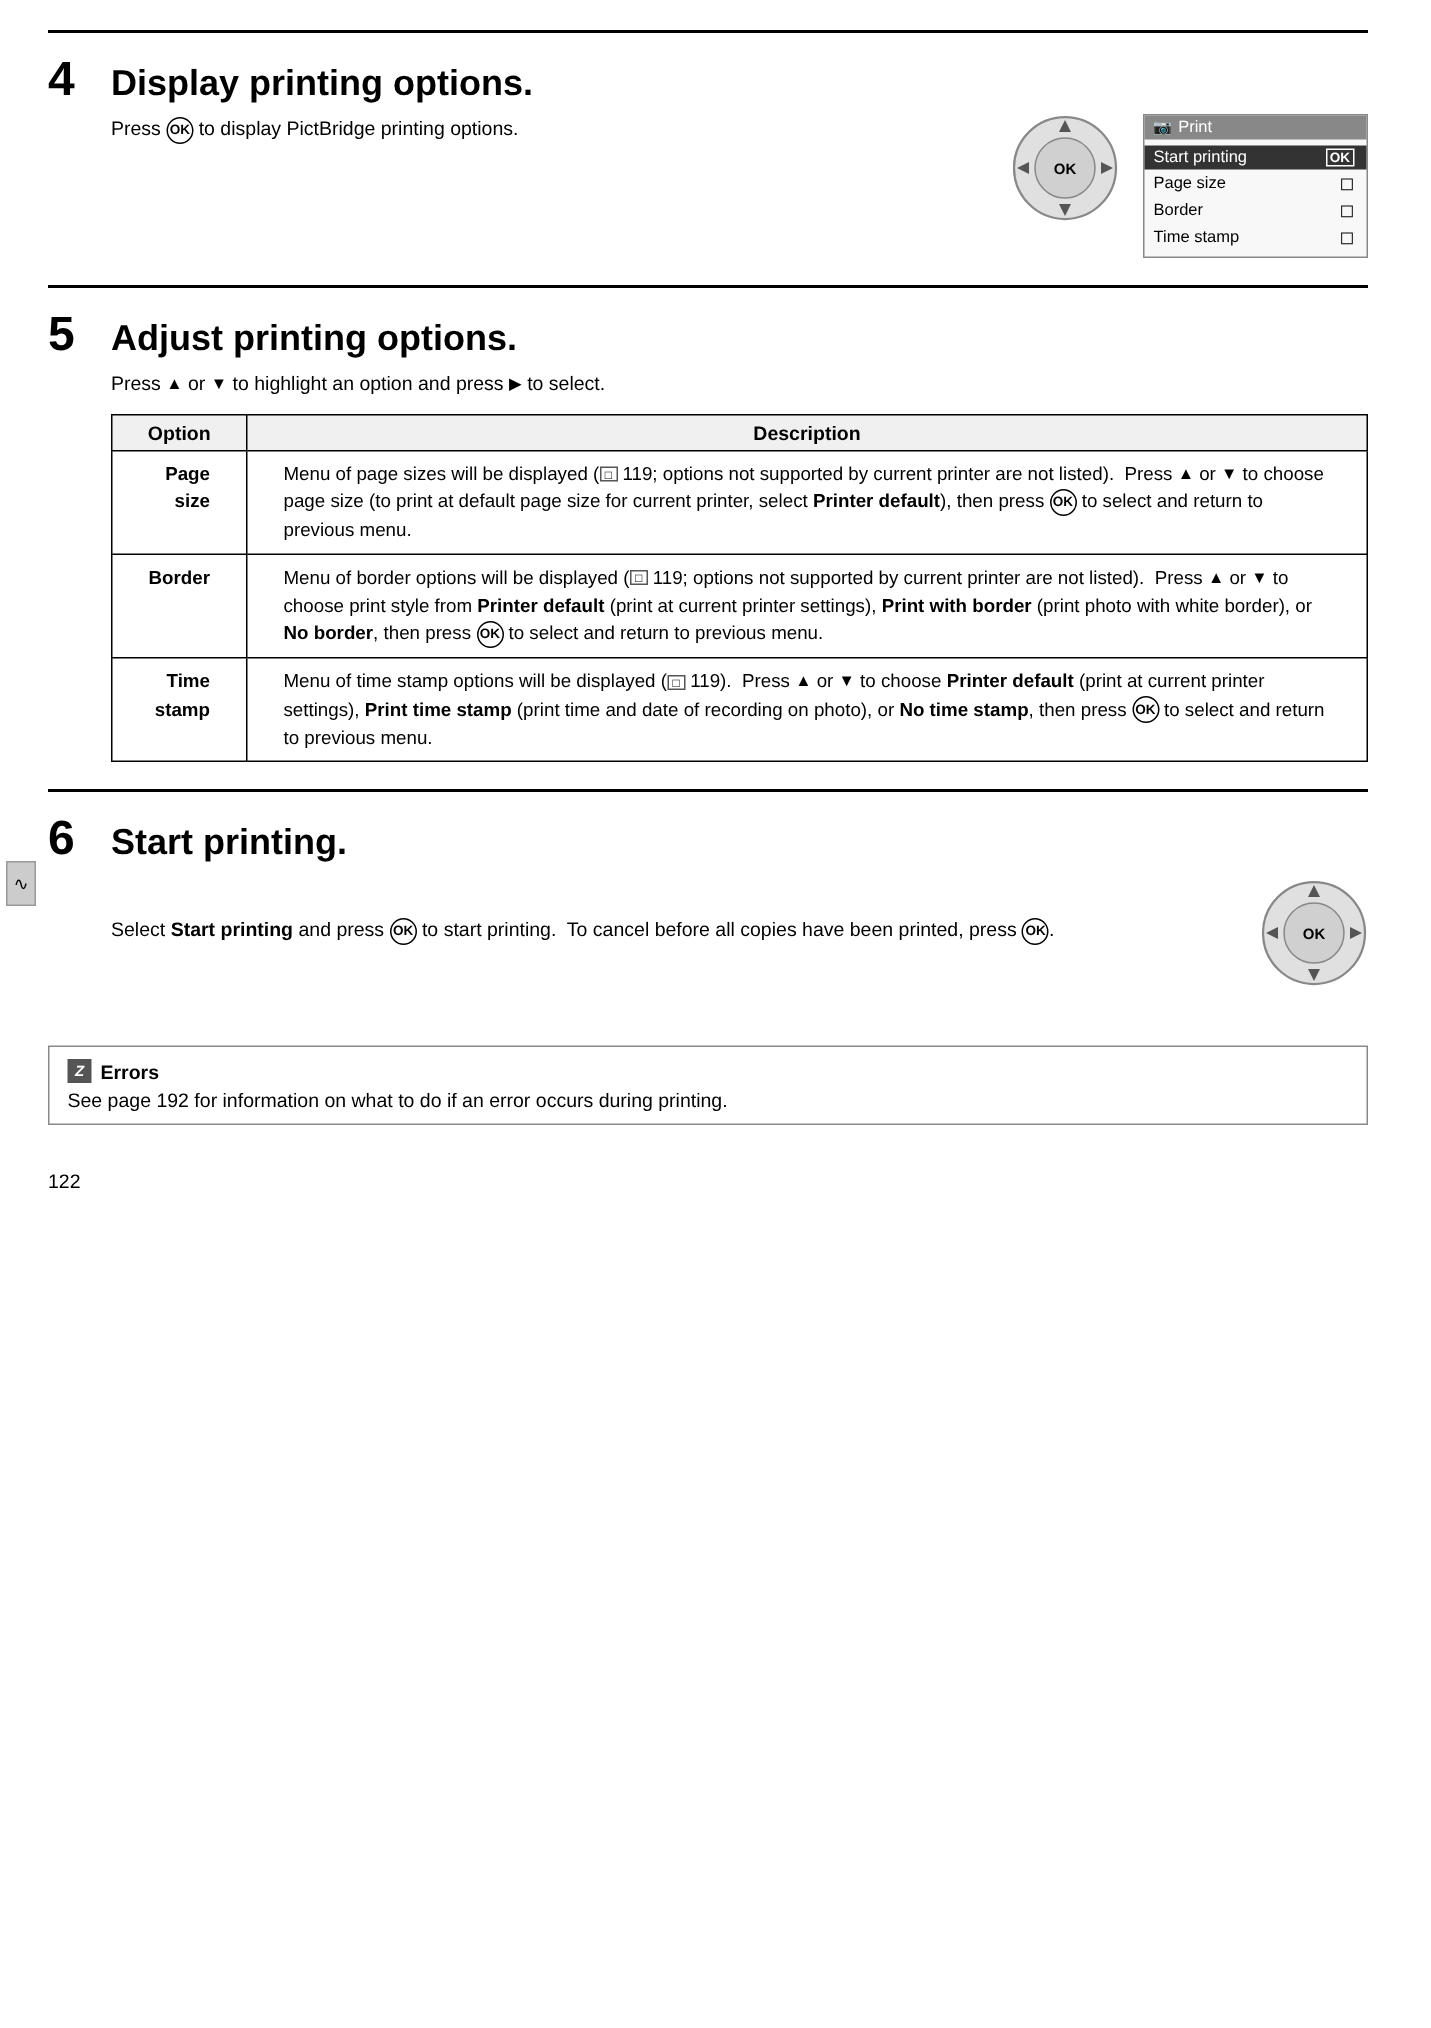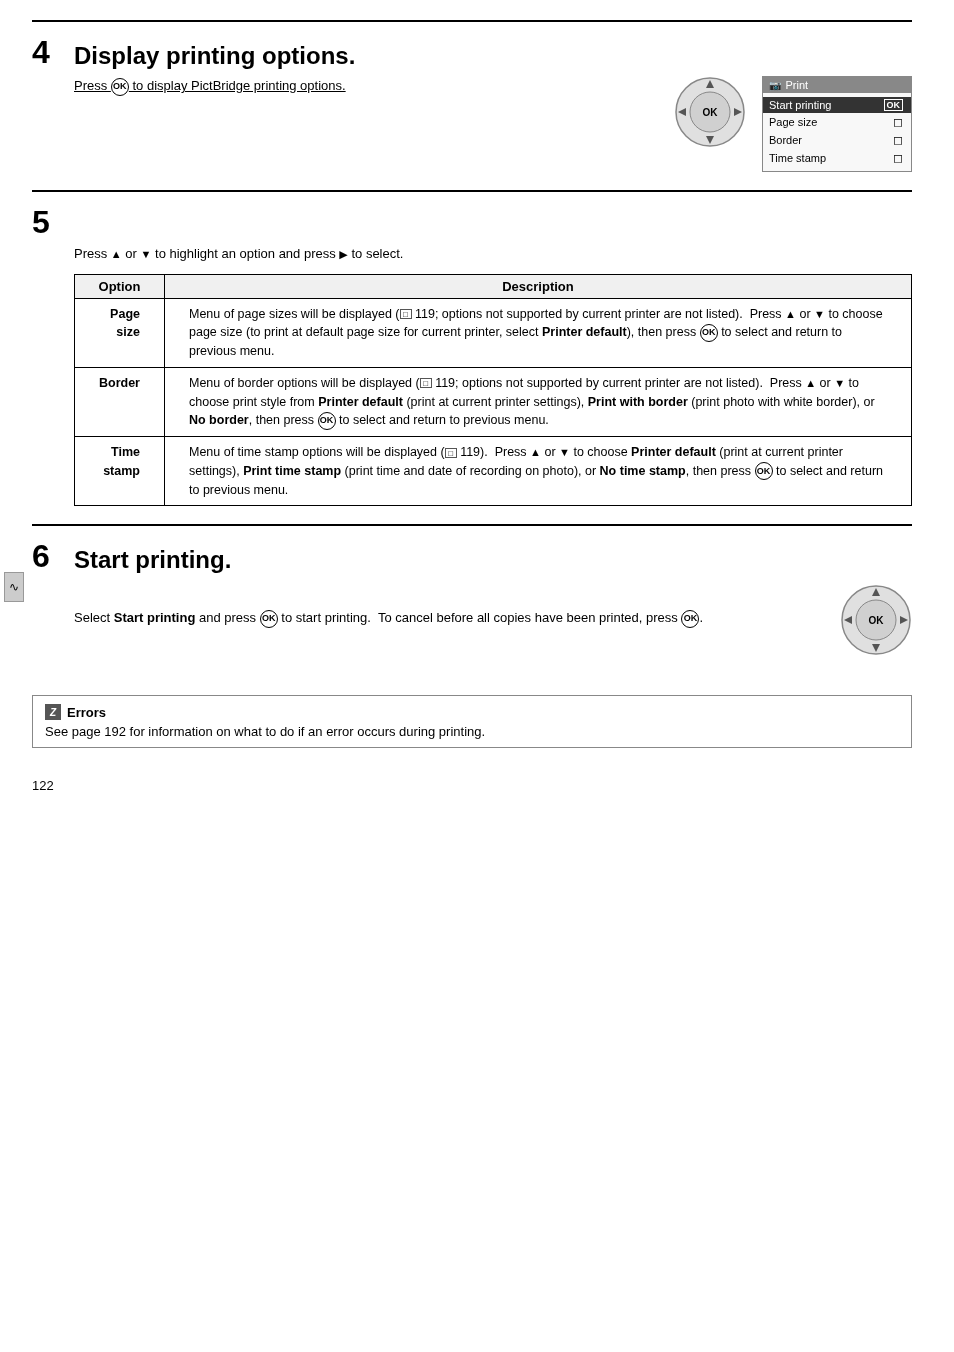--- a/index.html
+++ b/index.html
@@ -57,21 +57,20 @@
 
     
     .step4-layout {
       display: flex;
       align-items: flex-start;
       justify-content: space-between;
     }
 
     .step4-text {
       flex: 1;
-      text-decoration: underline;
     }
 
     .step4-right {
       display: flex;
       align-items: flex-start;
       gap: 16px;
       margin-left: 20px;
     }
 
     
@@ -310,20 +309,21 @@
             </div>
           </div>
         </div>
       </div>
     </div>
   </div>
 
   <div class="step-section">
     <div class="step-header">
       <span class="step-number">5</span>
+      <span class="step-title">Adjust printing options.</span>
     </div>
     <div class="step-body">
       <p>
         Press <span class="sym-up">▲</span> or <span class="sym-down">▼</span> to highlight an option and press <span class="sym-right">▶</span> to select.
       </p>
       <table class="options-table">
         <thead>
           <tr>
             <th>Option</th>
             <th>Description</th>

